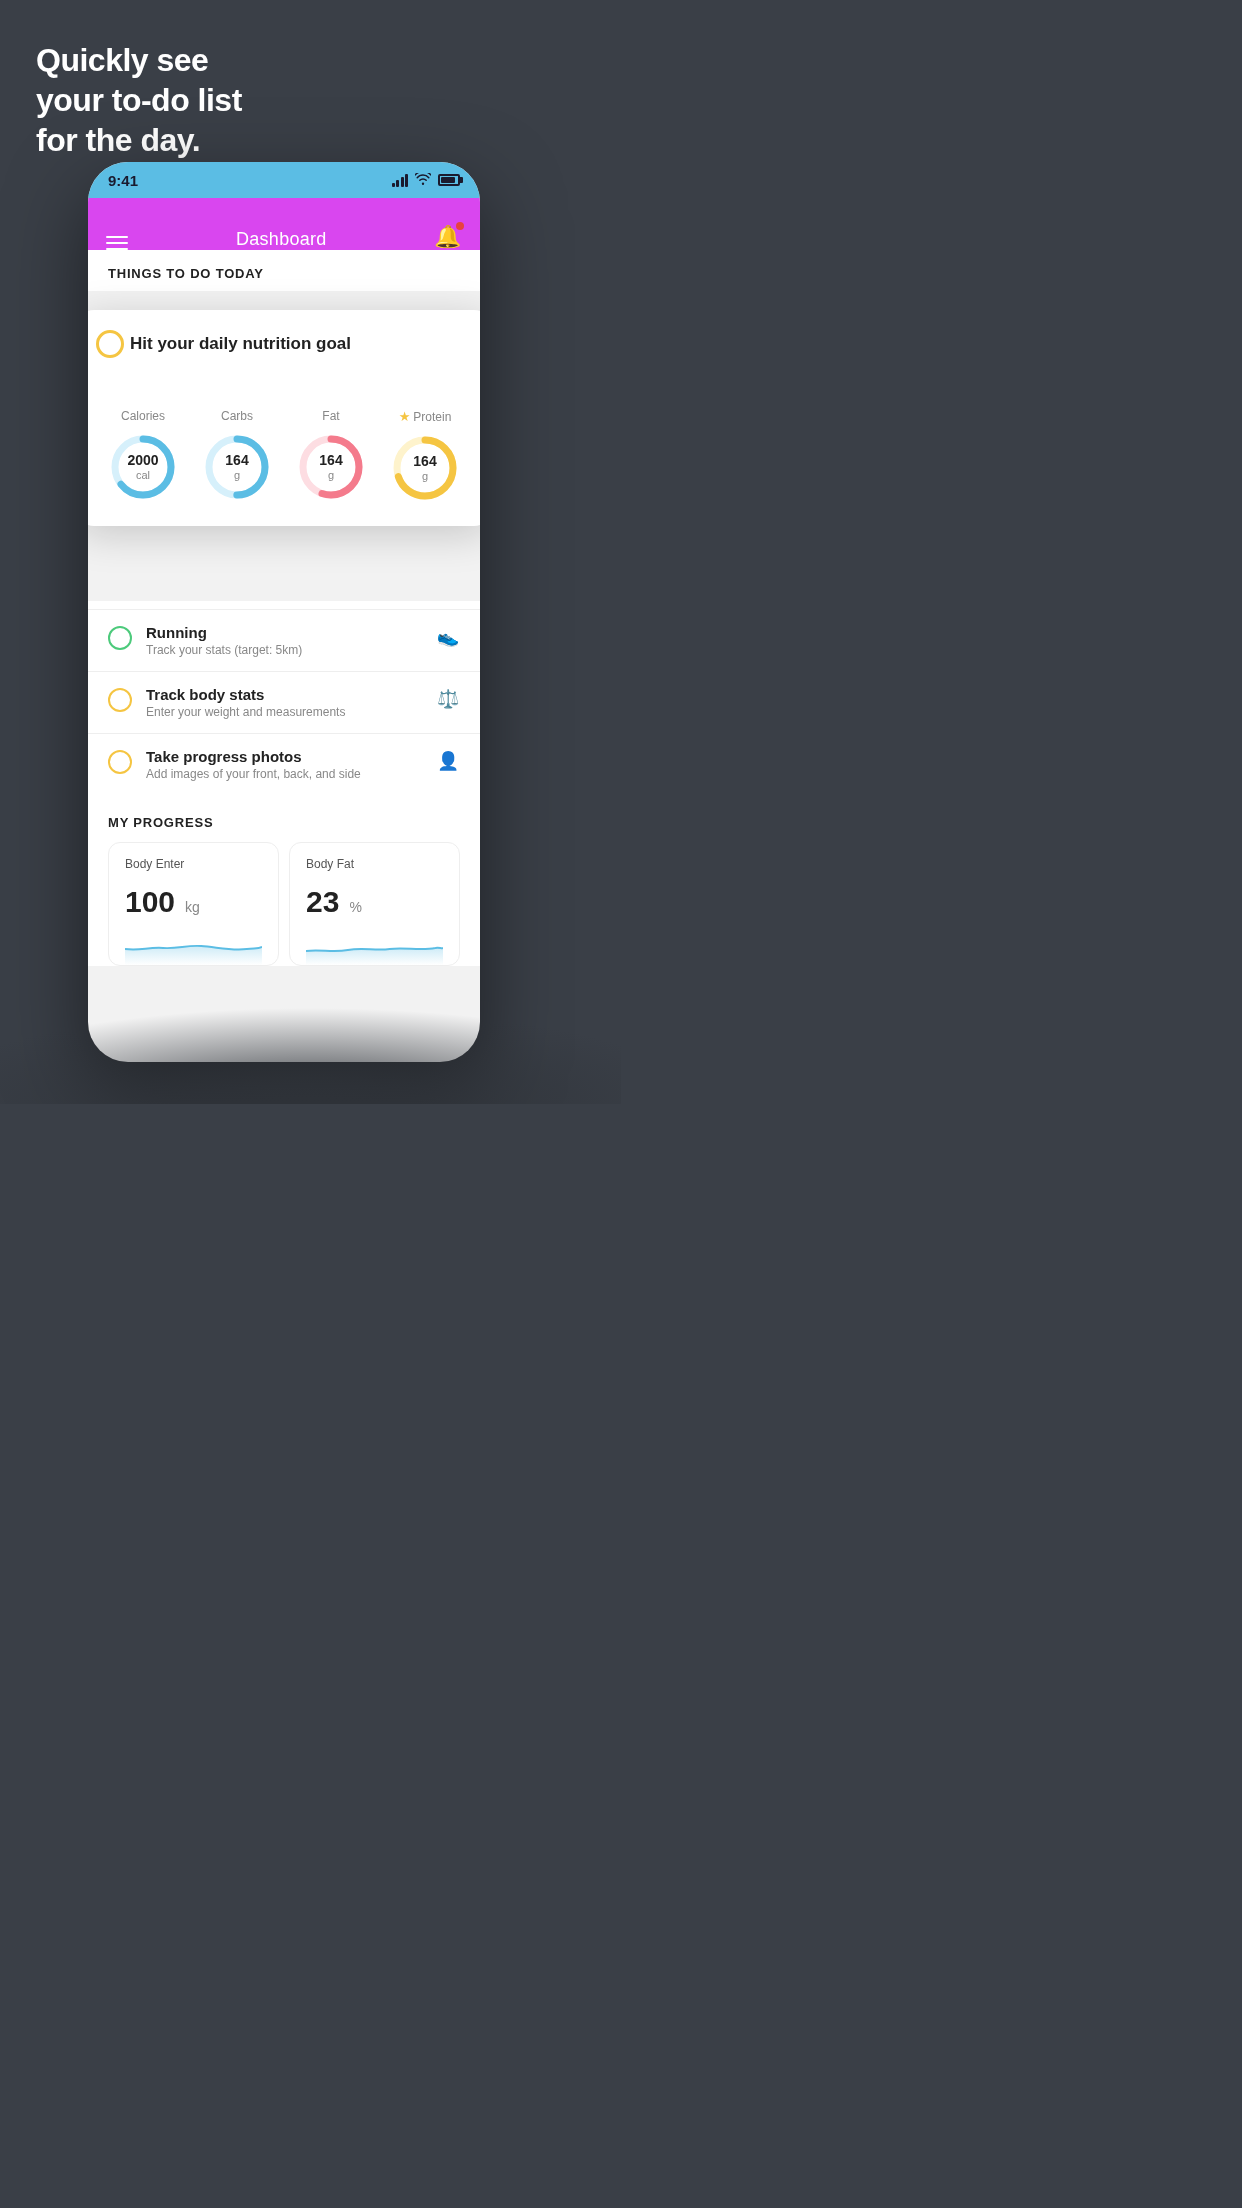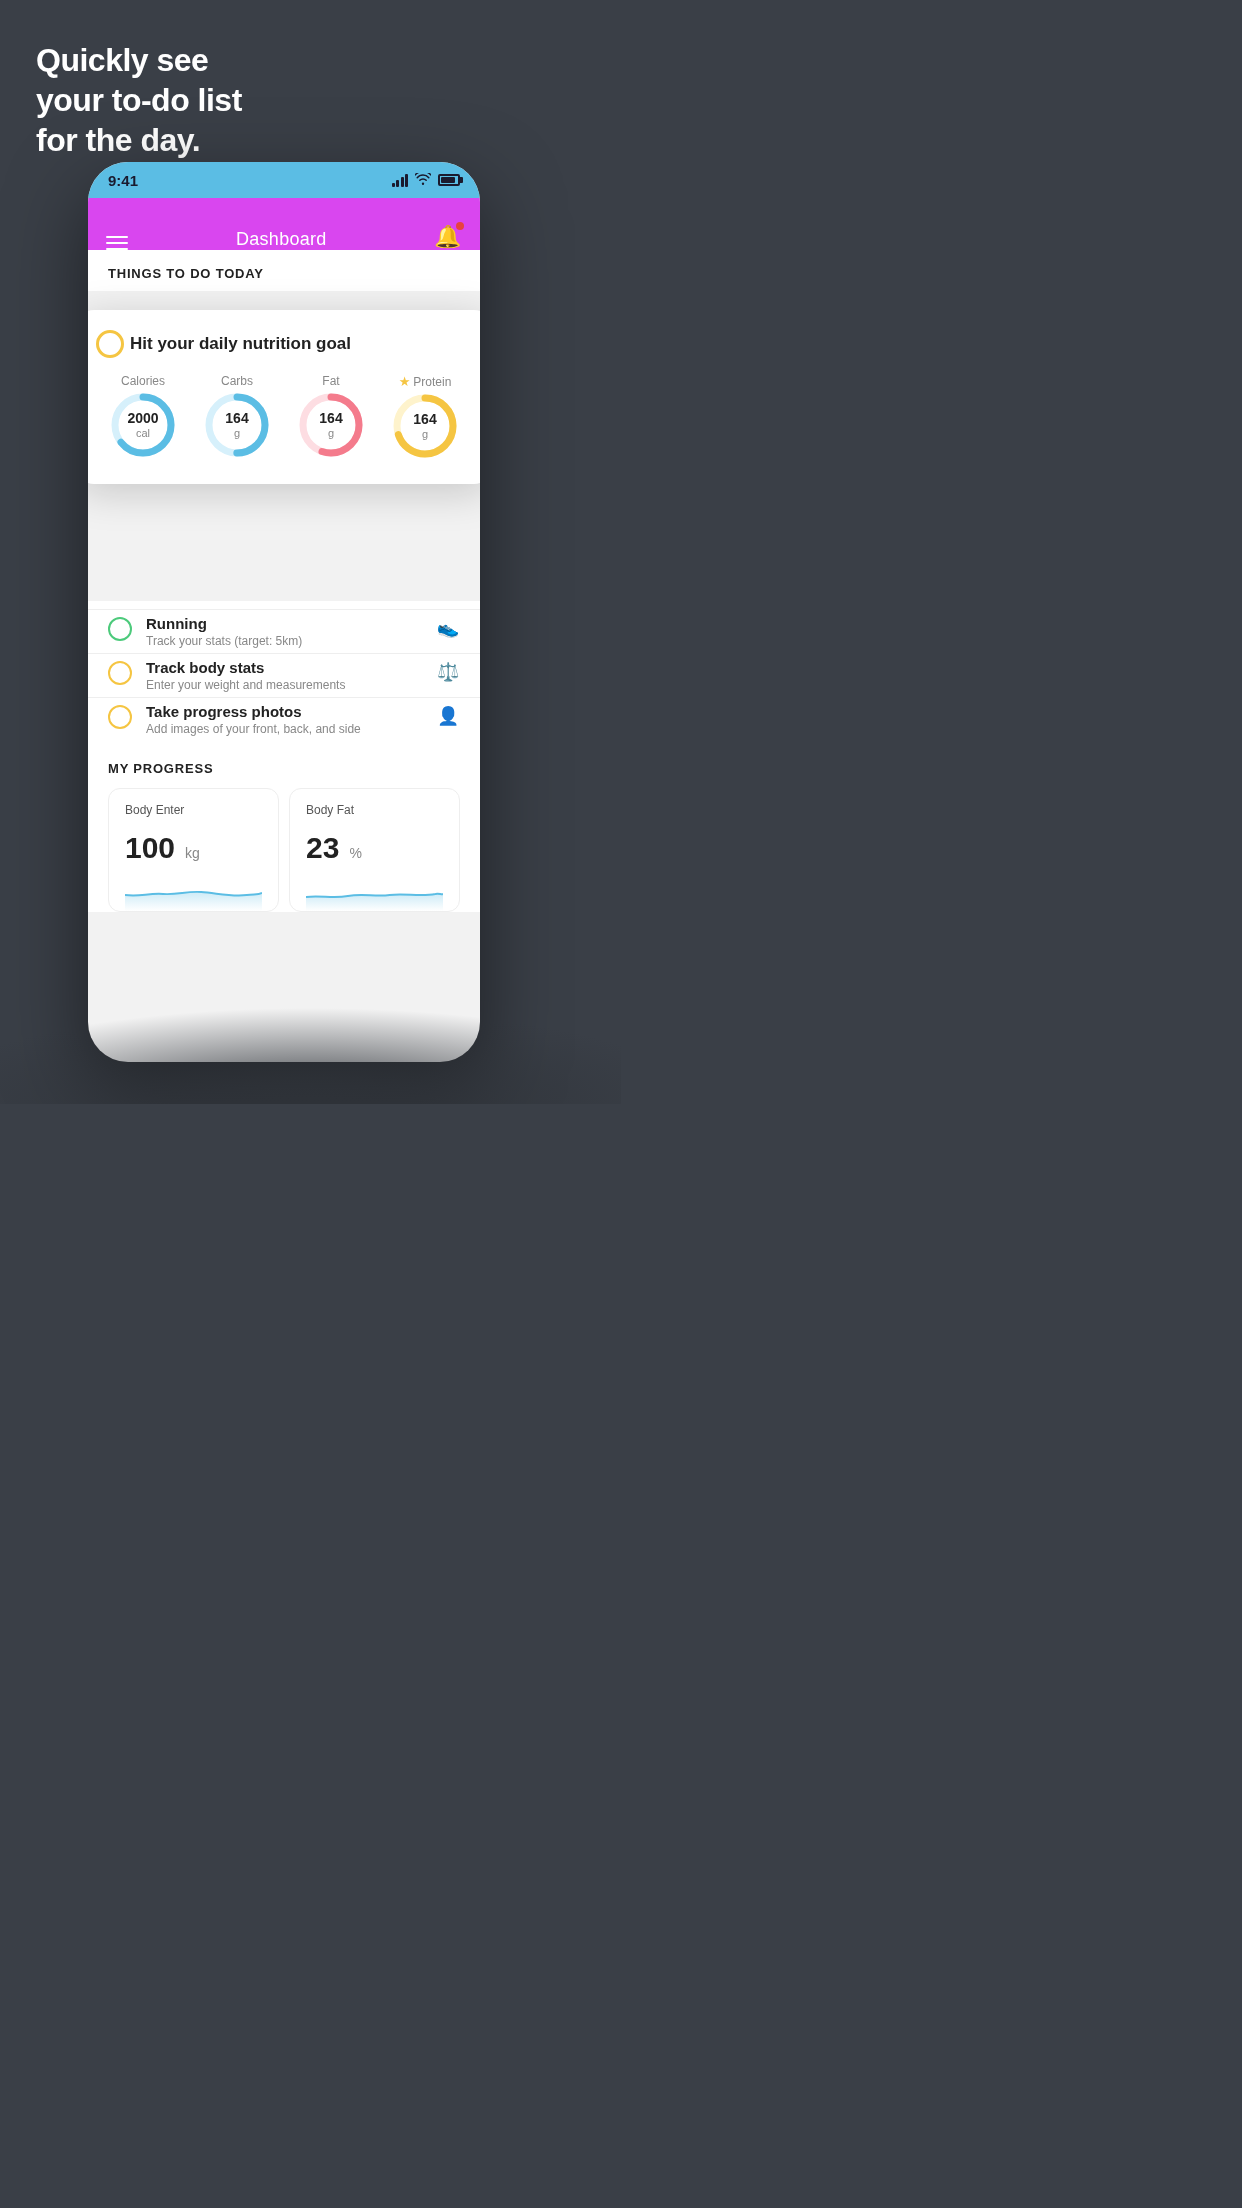--- a/index.html
+++ b/index.html
@@ -193,21 +193,22 @@
     }
     .nutrition-circles {
       display: flex;
       justify-content: space-around;
       align-items: flex-start;
     }
     .nutrition-item {
       display: flex;
       flex-direction: column;
       align-items: center;
-      gap: 1px;
+      gap: 8px;
+      margin-top: 35px;
     }
     .nutrition-label {
       font-size: 12px;
       color: #888;
       display: flex;
       align-items: center;
       gap: 3px;
     }
     .star-icon { color: #f5c542; font-size: 13px; }
     .donut {
@@ -239,21 +240,21 @@
     }
 
     
     .todo-list {
       background: white;
       padding-top: 8px;
     }
     .todo-item {
       display: flex;
       align-items: flex-start;
-      padding: 5px 20px;
+      padding: 14px 20px;
       border-top: 1px solid #eee;
       gap: 14px;
       justify-content: space-between;
     }
     .todo-circle {
       width: 24px;
       height: 24px;
       border-radius: 50%;
       border: 2.5px solid #ccc;
       flex-shrink: 0;

